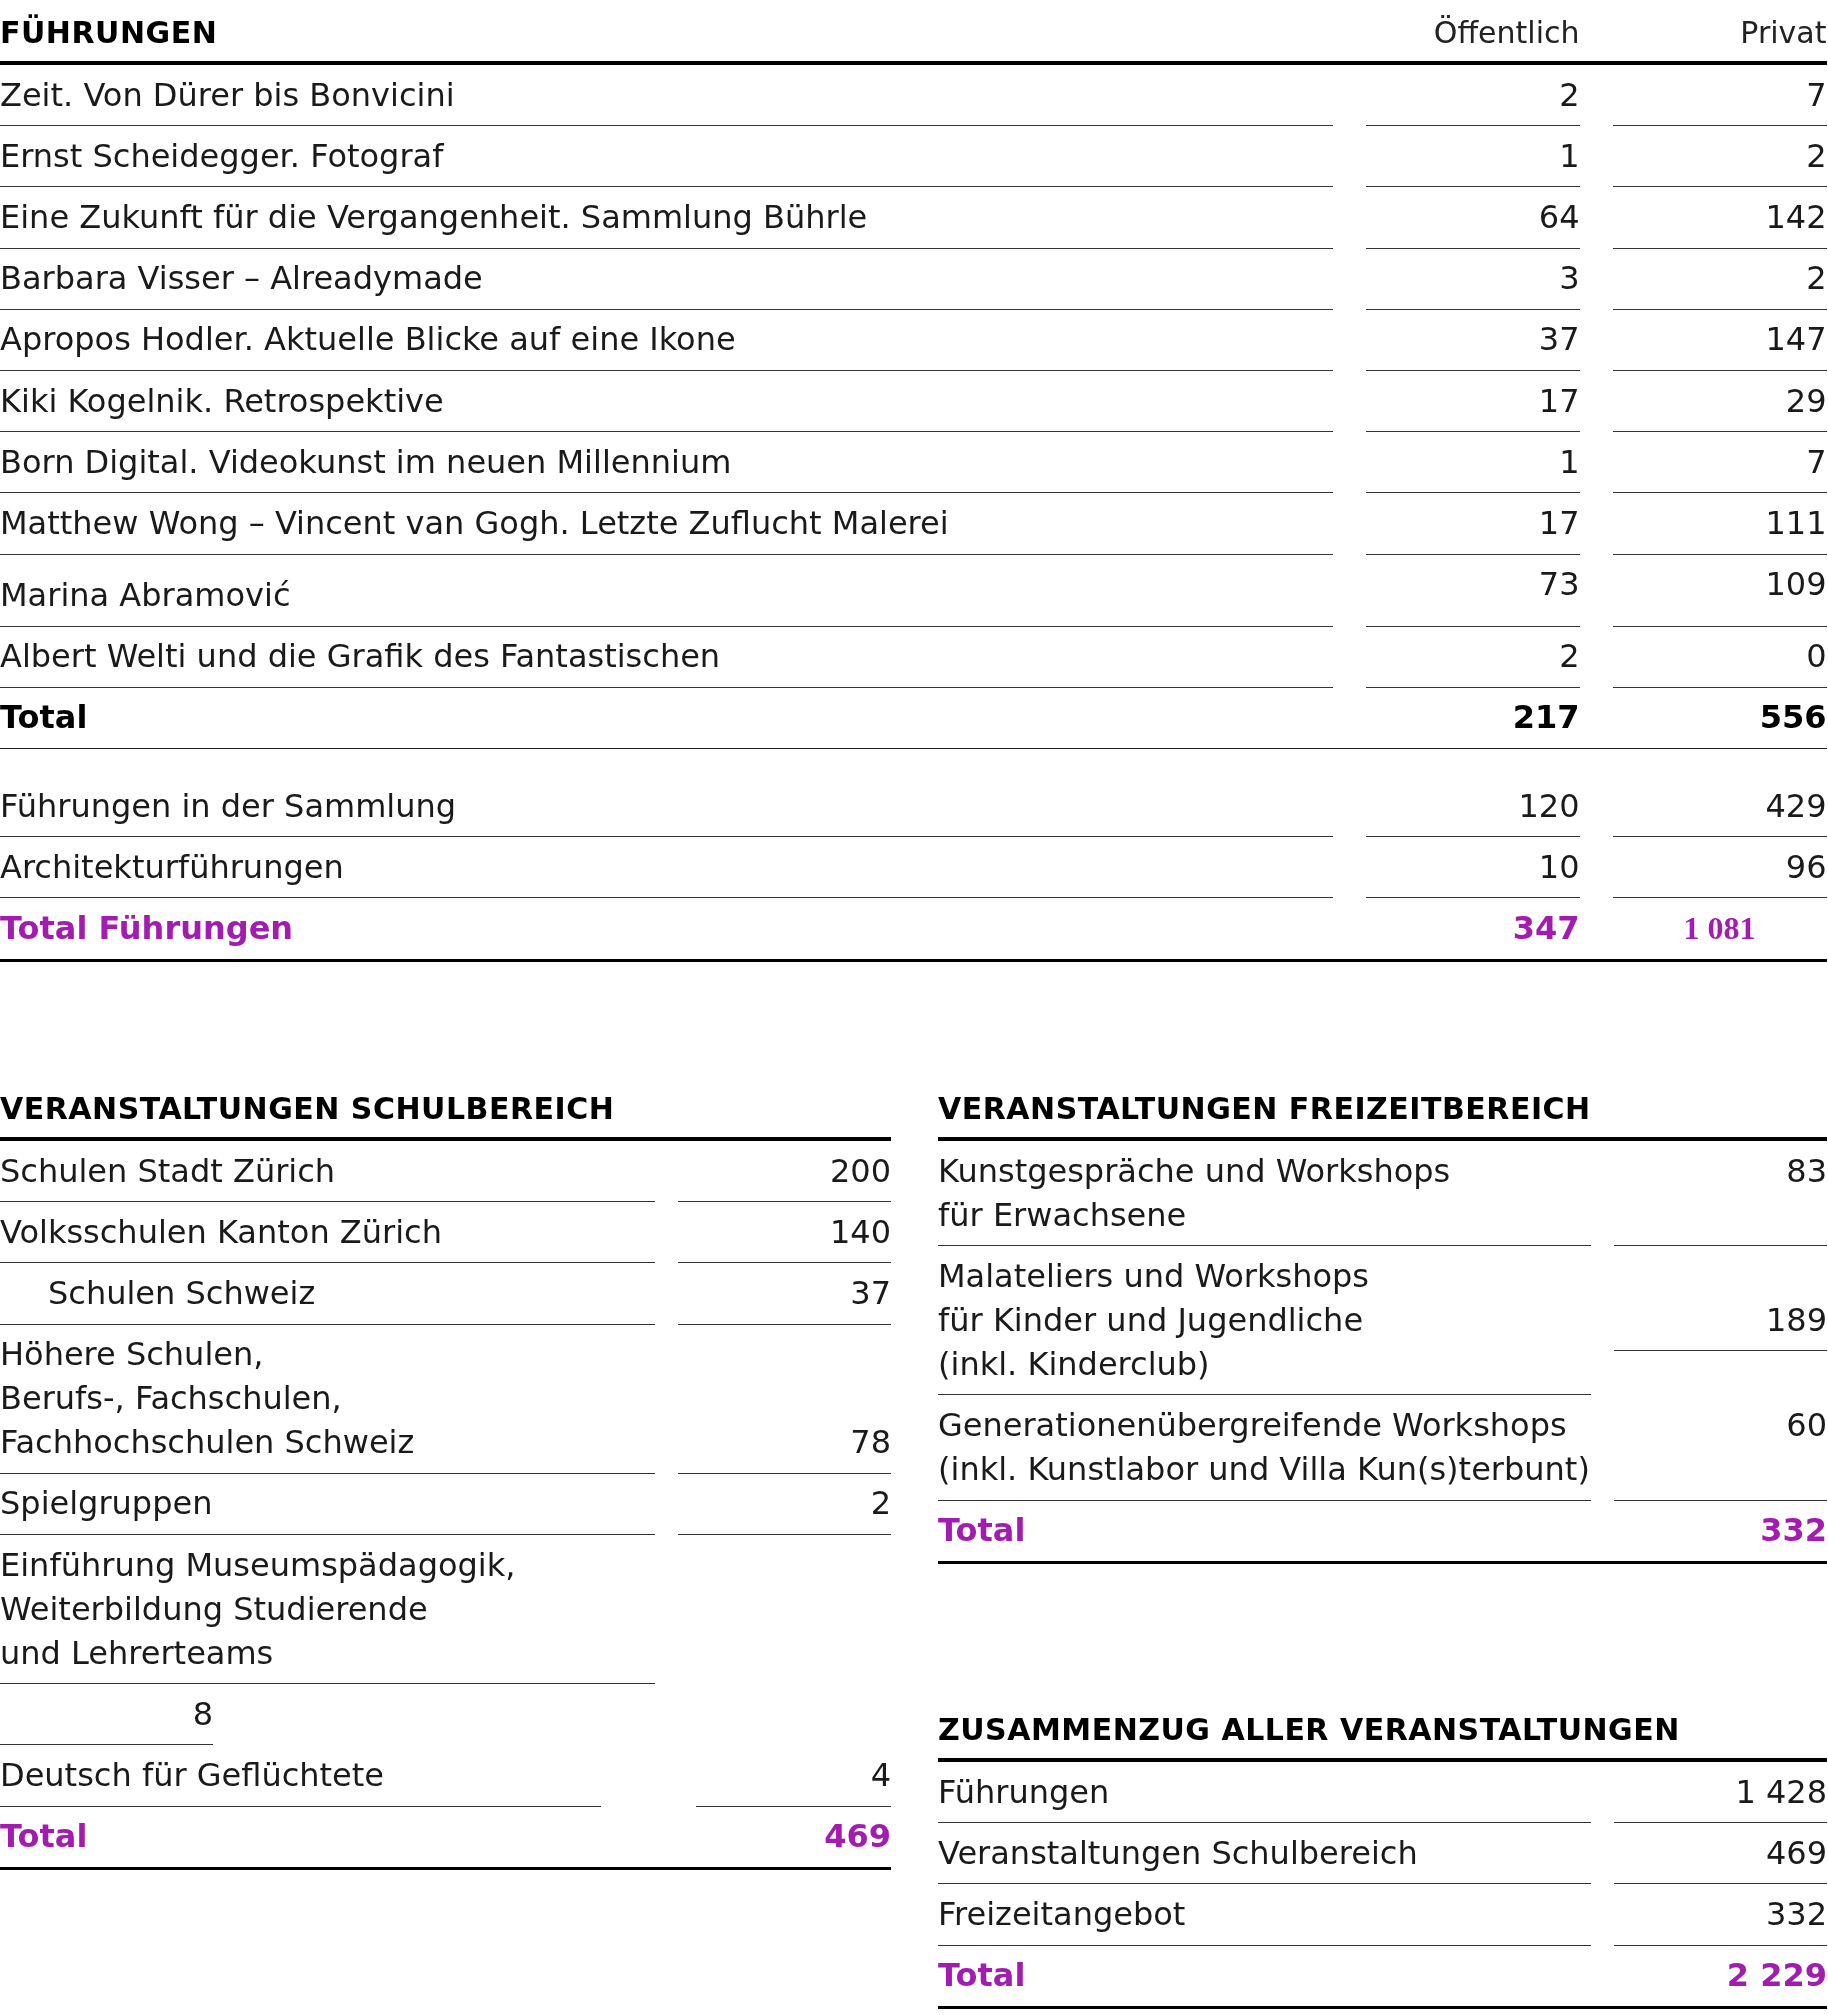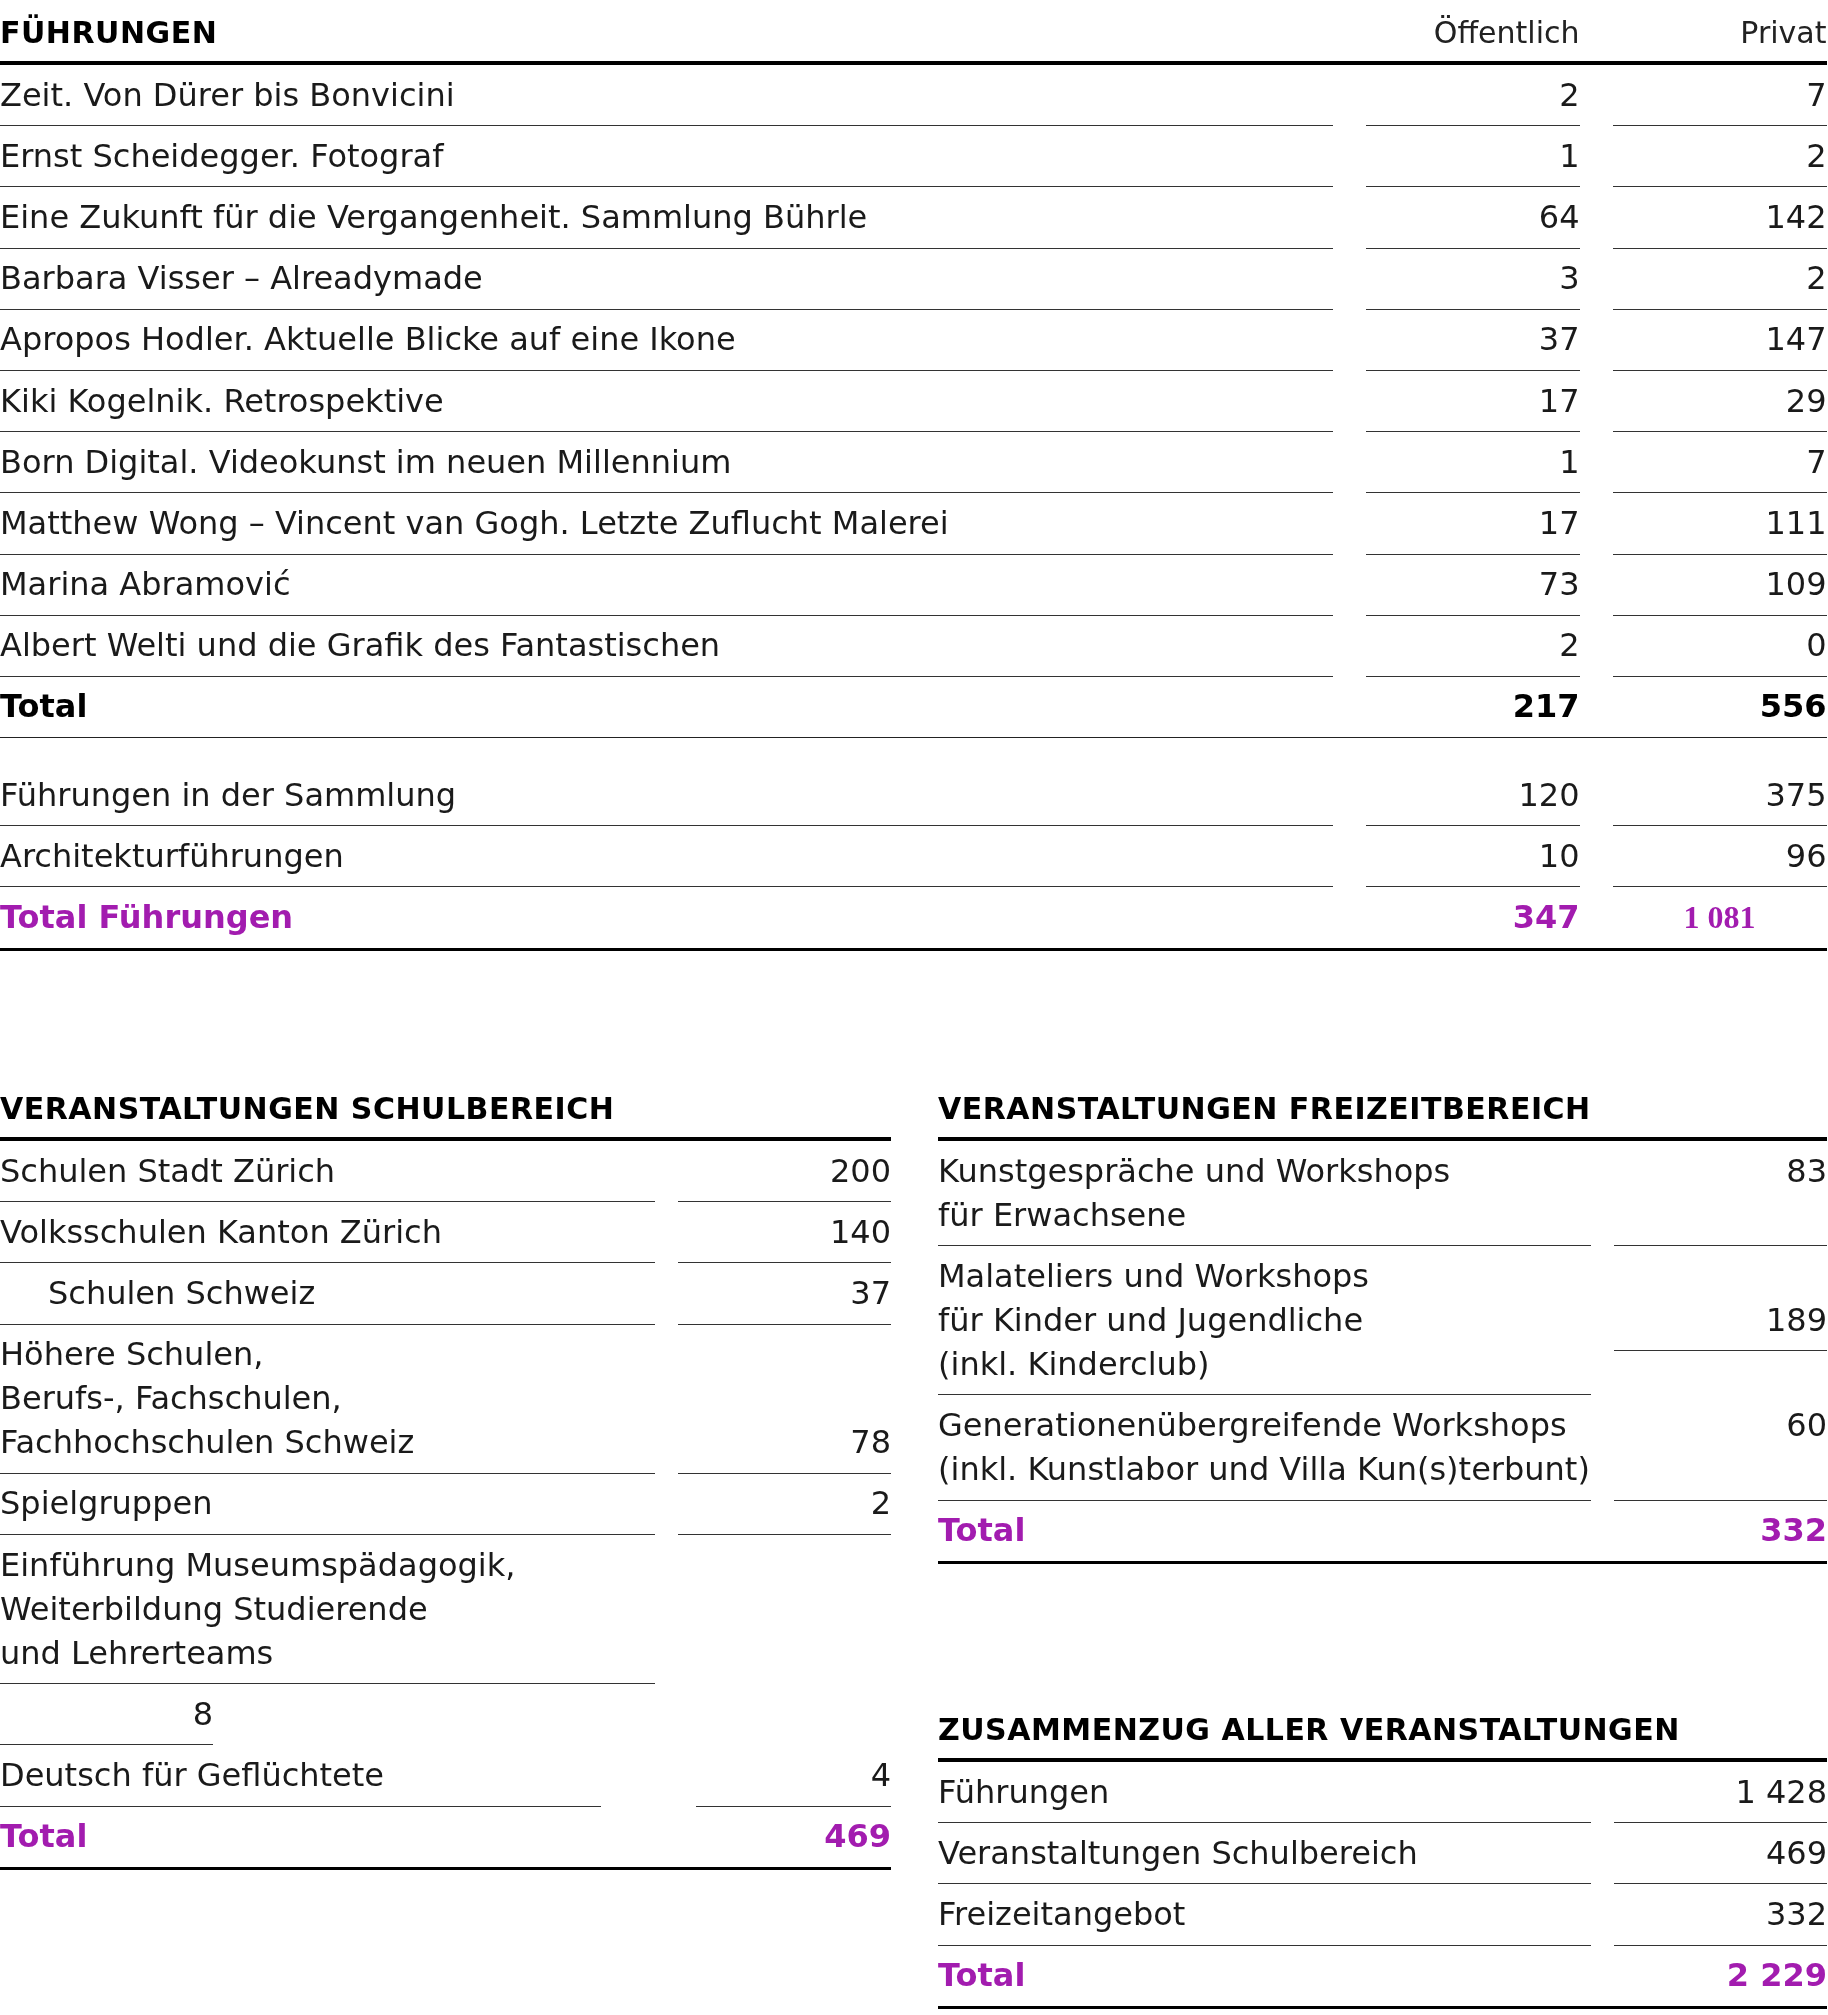--- a/index.html
+++ b/index.html
@@ -82,21 +82,21 @@
         <div class="cell val" style="width:214px;">7</div>
       </div>
       <div class="row">
         <div class="cell lbl" style="width:1333px;">Matthew Wong – Vincent van Gogh. Letzte Zuflucht Malerei</div>
         <div class="gap" style="width:32.5px;"></div>
         <div class="cell val" style="width:214px;">17</div>
         <div class="gap" style="width:33px;"></div>
         <div class="cell val" style="width:214px;">111</div>
       </div>
       <div class="row">
-        <div class="cell lbl" style="width:1333px;">Marina Abramović</div>
+        <div class="cell lbl" style="width:1333px;margin-top:11px;">Marina Abramović</div>
         <div class="gap" style="width:32.5px;"></div>
         <div class="cell val" style="width:214px;">73</div>
         <div class="gap" style="width:33px;"></div>
         <div class="cell val" style="width:214px;">109</div>
       </div>
       <div class="row">
         <div class="cell lbl" style="width:1333px;">Albert Welti und die Grafik des Fantastischen</div>
         <div class="gap" style="width:32.5px;"></div>
         <div class="cell val" style="width:214px;">2</div>
         <div class="gap" style="width:33px;"></div>
@@ -110,21 +110,21 @@
     <div class="gap" style="width:33px;"></div>
     <div class="cell" style="width:214px;text-align:right;">556</div>
   </div>
   <div style="height:27px;"></div>
   <div id="f-extra">
       <div class="row">
         <div class="cell lbl" style="width:1333px;">Führungen in der Sammlung</div>
         <div class="gap" style="width:32.5px;"></div>
         <div class="cell val" style="width:214px;">120</div>
         <div class="gap" style="width:33px;"></div>
-        <div class="cell val" style="width:214px;">375</div>
+        <div class="cell val" style="width:214px;">429</div>
       </div>
       <div class="row">
         <div class="cell lbl" style="width:1333px;">Architekturführungen</div>
         <div class="gap" style="width:32.5px;"></div>
         <div class="cell val" style="width:214px;">10</div>
         <div class="gap" style="width:33px;"></div>
         <div class="cell val" style="width:214px;">96</div>
       </div>
     </div>
   <div class="row grand">

